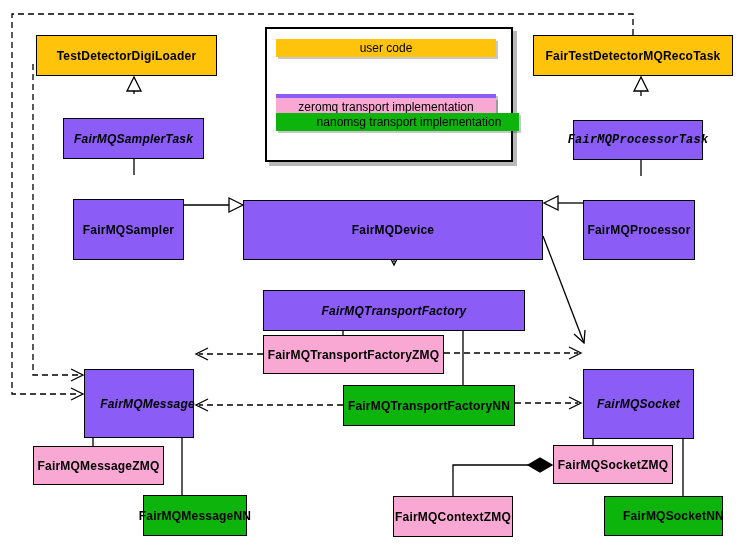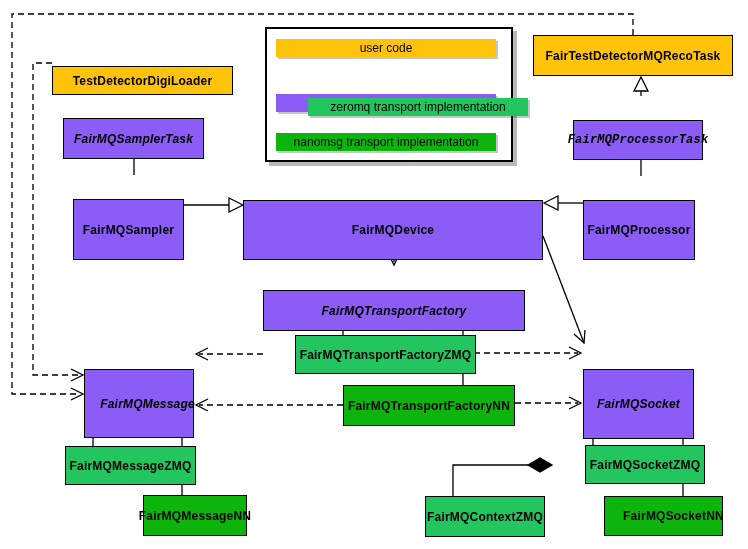--- a/index.html
+++ b/index.html
@@ -4,21 +4,21 @@
 <style>
   html,body{margin:0;padding:0;background:#ffffff;}
   .stage{position:relative;width:748px;height:549px;background:#ffffff;overflow:hidden;
          font-family:"Liberation Sans",sans-serif;}
   .node{position:absolute;box-sizing:border-box;border:1.5px solid #000;z-index:2;
         display:flex;align-items:center;justify-content:center;text-align:center;
         font-weight:700;font-size:12px;letter-spacing:.2px;color:#000;}
   .node.abstract{font-style:italic;}
   .c-user{background:#ffc30b;}
   .c-blue{background:#8b5cf6;margin-top:24px;}
-  .c-red{background:#22c55e;margin-left:32px;}
+  .c-red{background:#f9a8d4;}
   .c-green{background:#0cb40c;}
   .legend{position:absolute;left:265px;top:27px;width:244px;height:131px;z-index:2;
           background:#ffffff;border:2px solid #000;box-shadow:4px 4px 0 rgba(0,0,0,.28);}
   .legend .strip{position:absolute;left:9px;width:220px;height:18px;
           display:flex;align-items:center;justify-content:center;
           font-size:12px;font-weight:400;color:#000;box-shadow:2px 2px 0 rgba(0,0,0,.22);}
   svg{position:absolute;left:0;top:0;z-index:1;}
 </style>
 </head>
 <body>
@@ -138,26 +138,26 @@
   <div class="legend">
     <div class="strip c-user" style="top:10px;">
       <span>user code</span>
     </div>
     <div class="strip c-blue" style="top:41px;">
       <span>framework</span>
     </div>
     <div class="strip c-red" style="top:69px;">
       <span>zeromq transport implementation</span>
     </div>
-    <div class="strip c-green" style="top:104px;">
+    <div class="strip c-green" style="top:84px;padding-left:23px;">
       <span>nanomsg transport implementation</span>
     </div>
   </div>
 
-  <div class="node c-user" style="left:52px;top:35px;width:181px;height:29px;margin-top:31px;">
+  <div class="node c-user" style="left:36px;top:35px;width:181px;height:41px;">
     <span>TestDetectorDigiLoader</span>
   </div>
 
   <div class="node c-user" style="left:533px;top:35px;width:200px;height:41px;">
     <span>FairTestDetectorMQRecoTask</span>
   </div>
 
   <div class="node c-blue abstract" style="left:63px;top:94px;width:141px;height:41px;">
     <span>FairMQSamplerTask</span>
   </div>

